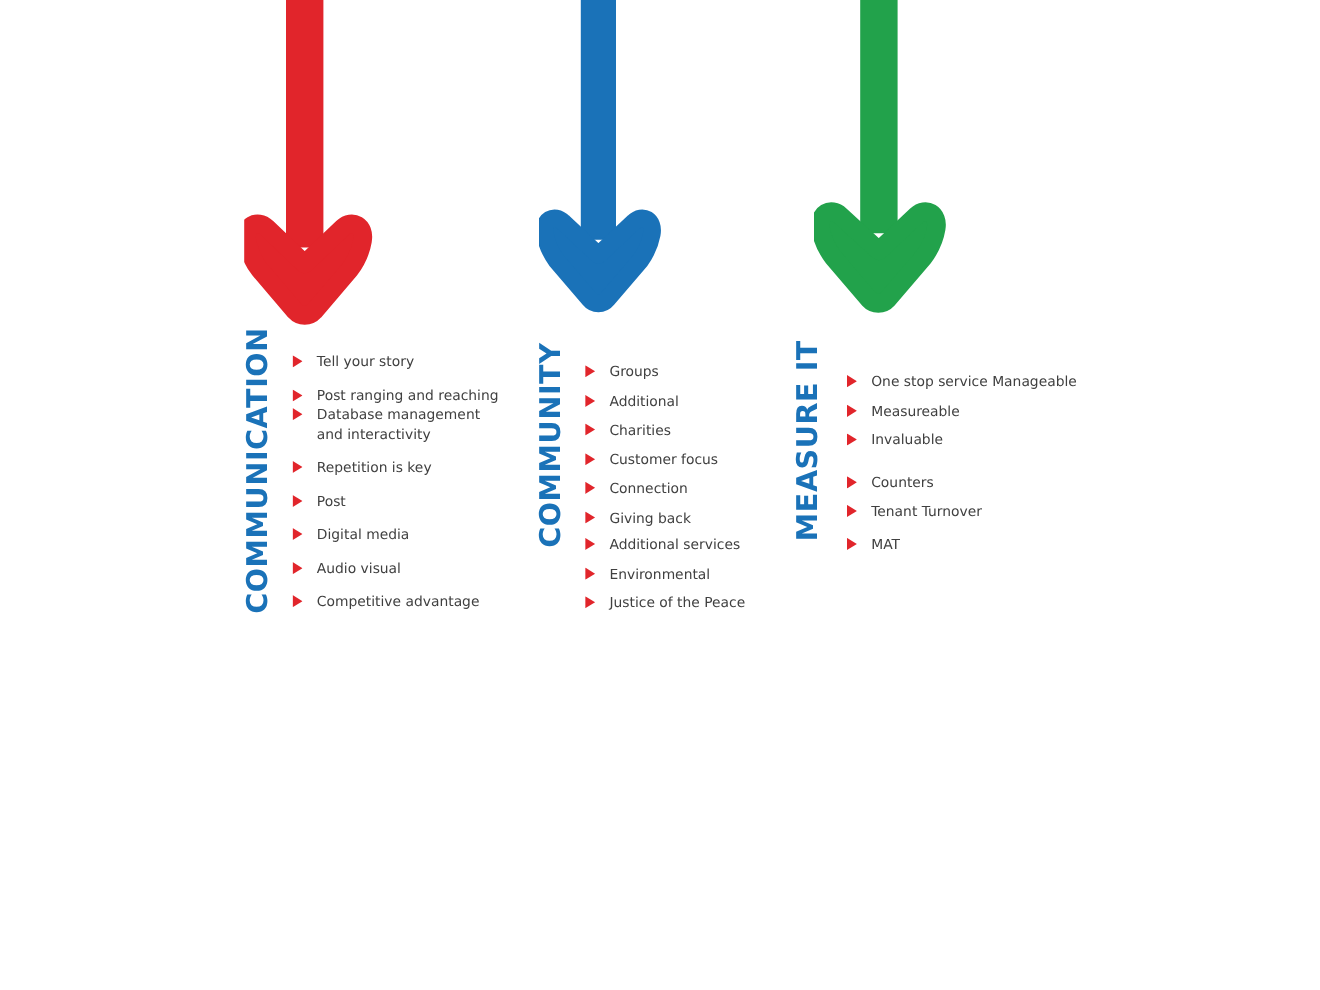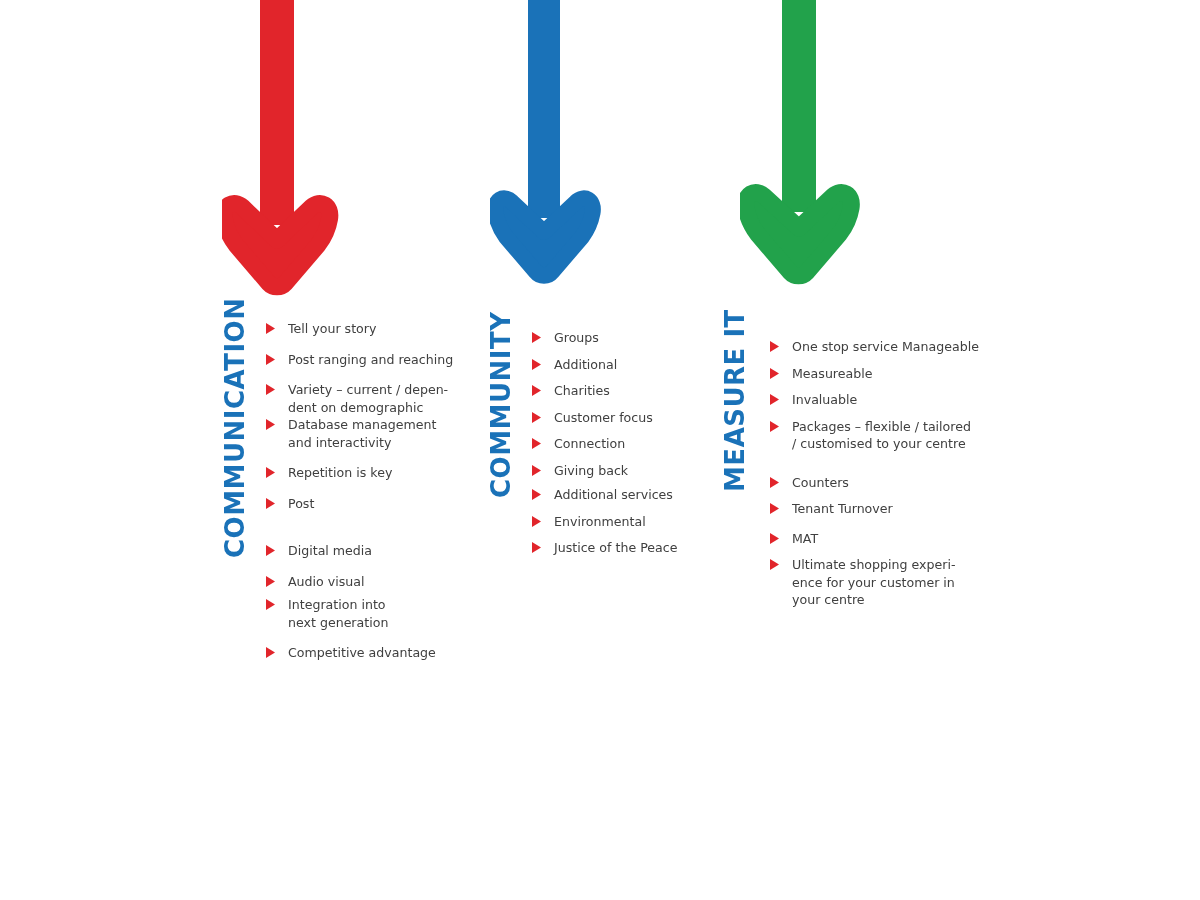--- a/index.html
+++ b/index.html
@@ -154,29 +154,20 @@
         <span class="bullet-text">Tell your story</span>
       </li>
       <li class="bullet-item" style="margin-top:13px">
         <span class="bullet-marker">
           <svg width="9" height="11" viewBox="0 0 9 11">
               <path d="M0 0 L9 5.5 L0 11 Z" fill="#e1252b"></path>
             </svg>
         </span>
         <span class="bullet-text">Post ranging and reaching</span>
       </li>
-      <li class="bullet-item" style="margin-top:13px">
-        <span class="bullet-marker">
-          <svg width="9" height="11" viewBox="0 0 9 11">
-              <path d="M0 0 L9 5.5 L0 11 Z" fill="#e1252b"></path>
-            </svg>
-        </span>
-        <span class="bullet-text">Variety – current / depen-
-dent on demographic</span>
-      </li>
       <li class="bullet-item" style="">
         <span class="bullet-marker">
           <svg width="9" height="11" viewBox="0 0 9 11">
               <path d="M0 0 L9 5.5 L0 11 Z" fill="#e1252b"></path>
             </svg>
         </span>
         <span class="bullet-text">Database management
 and interactivity</span>
       </li>
       <li class="bullet-item" style="margin-top:13px">
@@ -188,44 +179,35 @@
         <span class="bullet-text">Repetition is key</span>
       </li>
       <li class="bullet-item" style="margin-top:13px">
         <span class="bullet-marker">
           <svg width="9" height="11" viewBox="0 0 9 11">
               <path d="M0 0 L9 5.5 L0 11 Z" fill="#e1252b"></path>
             </svg>
         </span>
         <span class="bullet-text">Post</span>
       </li>
-      <li class="bullet-item" style="margin-top:30px">
+      <li class="bullet-item" style="margin-top:13px">
         <span class="bullet-marker">
           <svg width="9" height="11" viewBox="0 0 9 11">
               <path d="M0 0 L9 5.5 L0 11 Z" fill="#e1252b"></path>
             </svg>
         </span>
         <span class="bullet-text">Digital media</span>
       </li>
       <li class="bullet-item" style="margin-top:13px">
         <span class="bullet-marker">
           <svg width="9" height="11" viewBox="0 0 9 11">
               <path d="M0 0 L9 5.5 L0 11 Z" fill="#e1252b"></path>
             </svg>
         </span>
         <span class="bullet-text">Audio visual</span>
-      </li>
-      <li class="bullet-item" style="margin-top:6px">
-        <span class="bullet-marker">
-          <svg width="9" height="11" viewBox="0 0 9 11">
-              <path d="M0 0 L9 5.5 L0 11 Z" fill="#e1252b"></path>
-            </svg>
-        </span>
-        <span class="bullet-text">Integration into
-next generation</span>
       </li>
       <li class="bullet-item" style="margin-top:13px">
         <span class="bullet-marker">
           <svg width="9" height="11" viewBox="0 0 9 11">
               <path d="M0 0 L9 5.5 L0 11 Z" fill="#e1252b"></path>
             </svg>
         </span>
         <span class="bullet-text">Competitive advantage</span>
       </li>
     </ul>
@@ -329,29 +311,20 @@
         <span class="bullet-text">Measureable</span>
       </li>
       <li class="bullet-item" style="margin-top:9px">
         <span class="bullet-marker">
           <svg width="9" height="11" viewBox="0 0 9 11">
               <path d="M0 0 L9 5.5 L0 11 Z" fill="#e1252b"></path>
             </svg>
         </span>
         <span class="bullet-text">Invaluable</span>
       </li>
-      <li class="bullet-item" style="margin-top:9px">
-        <span class="bullet-marker">
-          <svg width="9" height="11" viewBox="0 0 9 11">
-              <path d="M0 0 L9 5.5 L0 11 Z" fill="#e1252b"></path>
-            </svg>
-        </span>
-        <span class="bullet-text">Packages – flexible / tailored
-/ customised to your centre</span>
-      </li>
       <li class="bullet-item" style="margin-top:21px">
         <span class="bullet-marker">
           <svg width="9" height="11" viewBox="0 0 9 11">
               <path d="M0 0 L9 5.5 L0 11 Z" fill="#e1252b"></path>
             </svg>
         </span>
         <span class="bullet-text">Counters</span>
       </li>
       <li class="bullet-item" style="margin-top:9px">
         <span class="bullet-marker">
@@ -361,27 +334,17 @@
         </span>
         <span class="bullet-text">Tenant Turnover</span>
       </li>
       <li class="bullet-item" style="margin-top:12px">
         <span class="bullet-marker">
           <svg width="9" height="11" viewBox="0 0 9 11">
               <path d="M0 0 L9 5.5 L0 11 Z" fill="#e1252b"></path>
             </svg>
         </span>
         <span class="bullet-text">MAT</span>
-      </li>
-      <li class="bullet-item" style="margin-top:9px">
-        <span class="bullet-marker">
-          <svg width="9" height="11" viewBox="0 0 9 11">
-              <path d="M0 0 L9 5.5 L0 11 Z" fill="#e1252b"></path>
-            </svg>
-        </span>
-        <span class="bullet-text">Ultimate shopping experi-
-ence for your customer in
-your centre</span>
       </li>
     </ul>
   </div>
 
 </div>
 
 </body></html>

